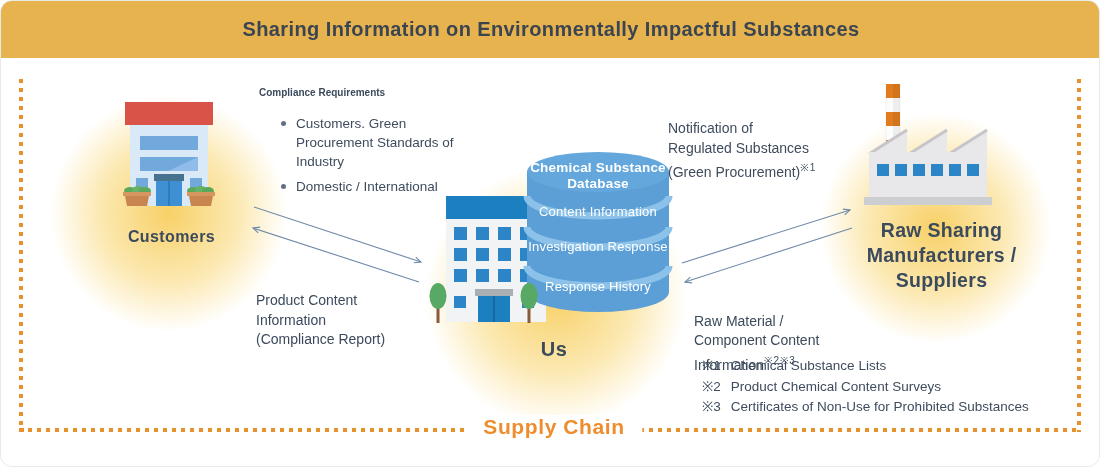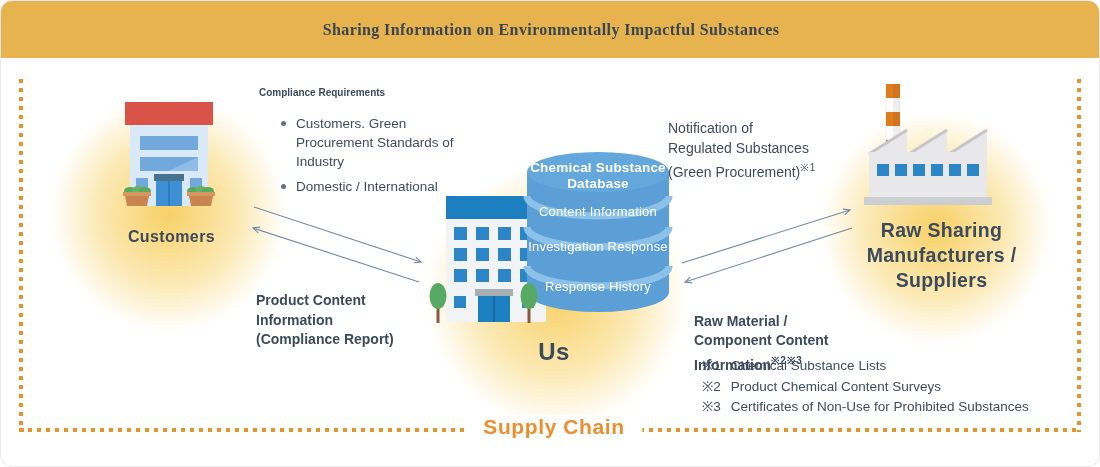--- a/index.html
+++ b/index.html
@@ -8,21 +8,21 @@
     font-family:"Liberation Sans", sans-serif;
     background:#ffffff; border:1px solid #e9e9e9; border-radius:12px;
     overflow:hidden; box-sizing:border-box;
   }
   
   .header {
     position:absolute; left:0; top:0; width:1100px; height:57px;
     background:#E6B34E; display:flex; align-items:center; justify-content:center;
   }
   .header h1 {
-    margin:0; font-size:16px; font-weight:bold; color:#3B4552; letter-spacing:0.4px;font-family:Liberation Serif, serif;
+    margin:0; font-size:20px; font-weight:bold; color:#3B4552; letter-spacing:0.4px;
   }
   
   .dot-v {
     position:absolute; width:4px; top:78px; height:353px;
     background-image:repeating-linear-gradient(to bottom,#E8922E 0px,#E8922E 4.5px,transparent 4.5px,transparent 9px);
   }
   .dot-v.left { left:18px; }
   .dot-v.right { left:1076px; }
   .dot-h {
     position:absolute; height:4px; top:427px; left:18px; width:1062px;
@@ -41,34 +41,34 @@
   .glow.customers { left:50px; top:95px; width:235px; height:235px; }
   .glow.us { left:425px; top:165px; width:260px; height:260px; }
   .glow.suppliers { left:820px; top:112px; width:230px; height:230px; }
   
   .abs { position:absolute; }
   
   .entity-label {
     position:absolute; text-align:center; font-weight:bold; color:#3B4A5C;
   }
   .customers-label { left:88px; top:227px; width:165px; font-size:16px; letter-spacing:0.4px; }
-  .us-label { left:503px; top:337px; width:100px; font-size:24px; letter-spacing:0.4px; }
+  .us-label { left:503px; top:337px; width:100px; font-size:20px; letter-spacing:0.4px; }
   .suppliers-label { left:843px; top:217px; width:195px; font-size:19.5px; line-height:25px; letter-spacing:0.3px; white-space:pre-line; }
   
   .compliance { position:absolute; left:258px; top:86px; width:205px; color:#3B4A5C; }
   .compliance h2 { margin:0 0 9px 0; font-size:10px; font-weight:bold; }
   .compliance ul { margin:16px; padding:0; list-style:none; width:186px; }
   .compliance li { display:flex; font-size:13.5px; line-height:19px; color:#3F4C5E; }
   .compliance li + li { margin-top:6px; }
   .compliance .dot {
     flex:0 0 auto; width:5px; height:5px; border-radius:50%; background:#5F7183;
     margin:7px 10px 0 6px;
   }
   .flow-label { position:absolute; font-size:14px; line-height:19.5px; white-space:pre-line; }
-  .flow-label.bold { font-weight:bold; color:#3B4A5C; }
+  .flow-label.bold { font-weight:normal; color:#3B4A5C; }
   .flow-label.regular { font-weight:normal; color:#3F4C5E; }
   .flow-label sup { font-size:10px; letter-spacing:1px; }
   .notification { left:667px; top:97px; width:230px; line-height:20px; }
   .product-content { left:255px; top:290px; width:210px; }
   .raw-material { left:693px; top:291px; width:210px; }
   
   .footnotes { position:absolute; left:701px; top:355px; color:#3F4C5E; font-size:13.5px; line-height:20.5px; }
   .footnote { display:flex; }
   .footnote .marker { flex:0 0 auto; margin-right:10px; }
   

